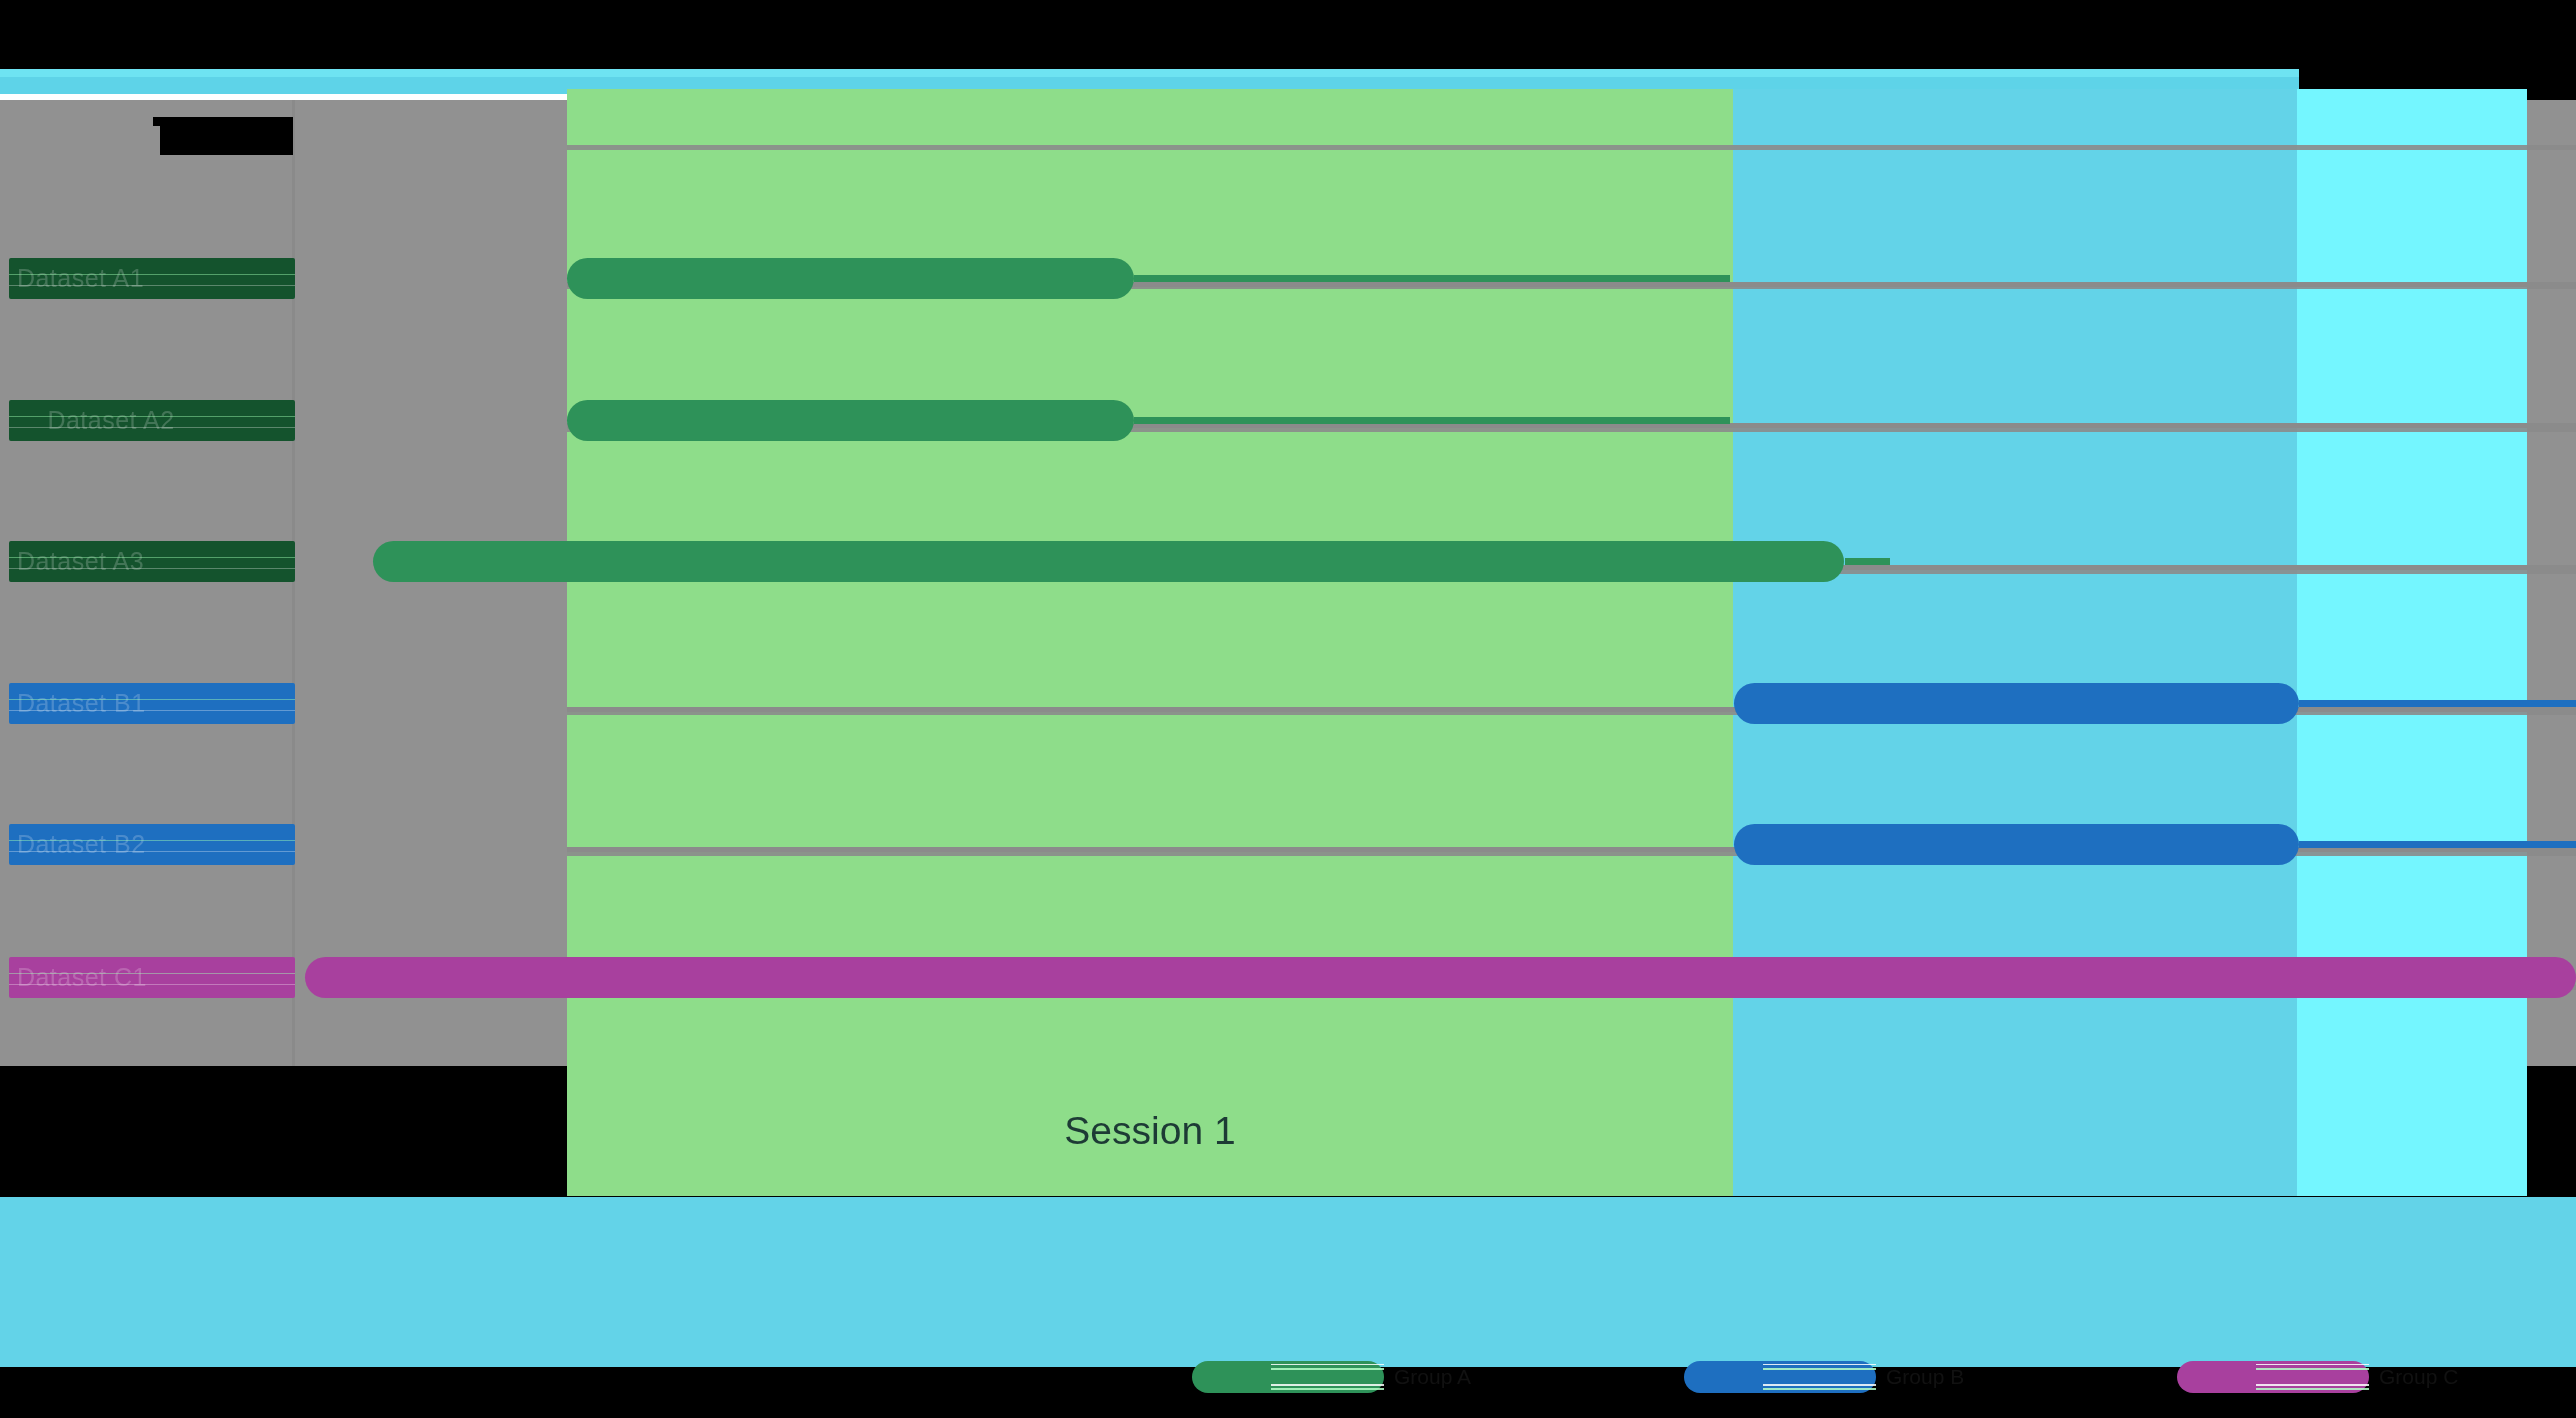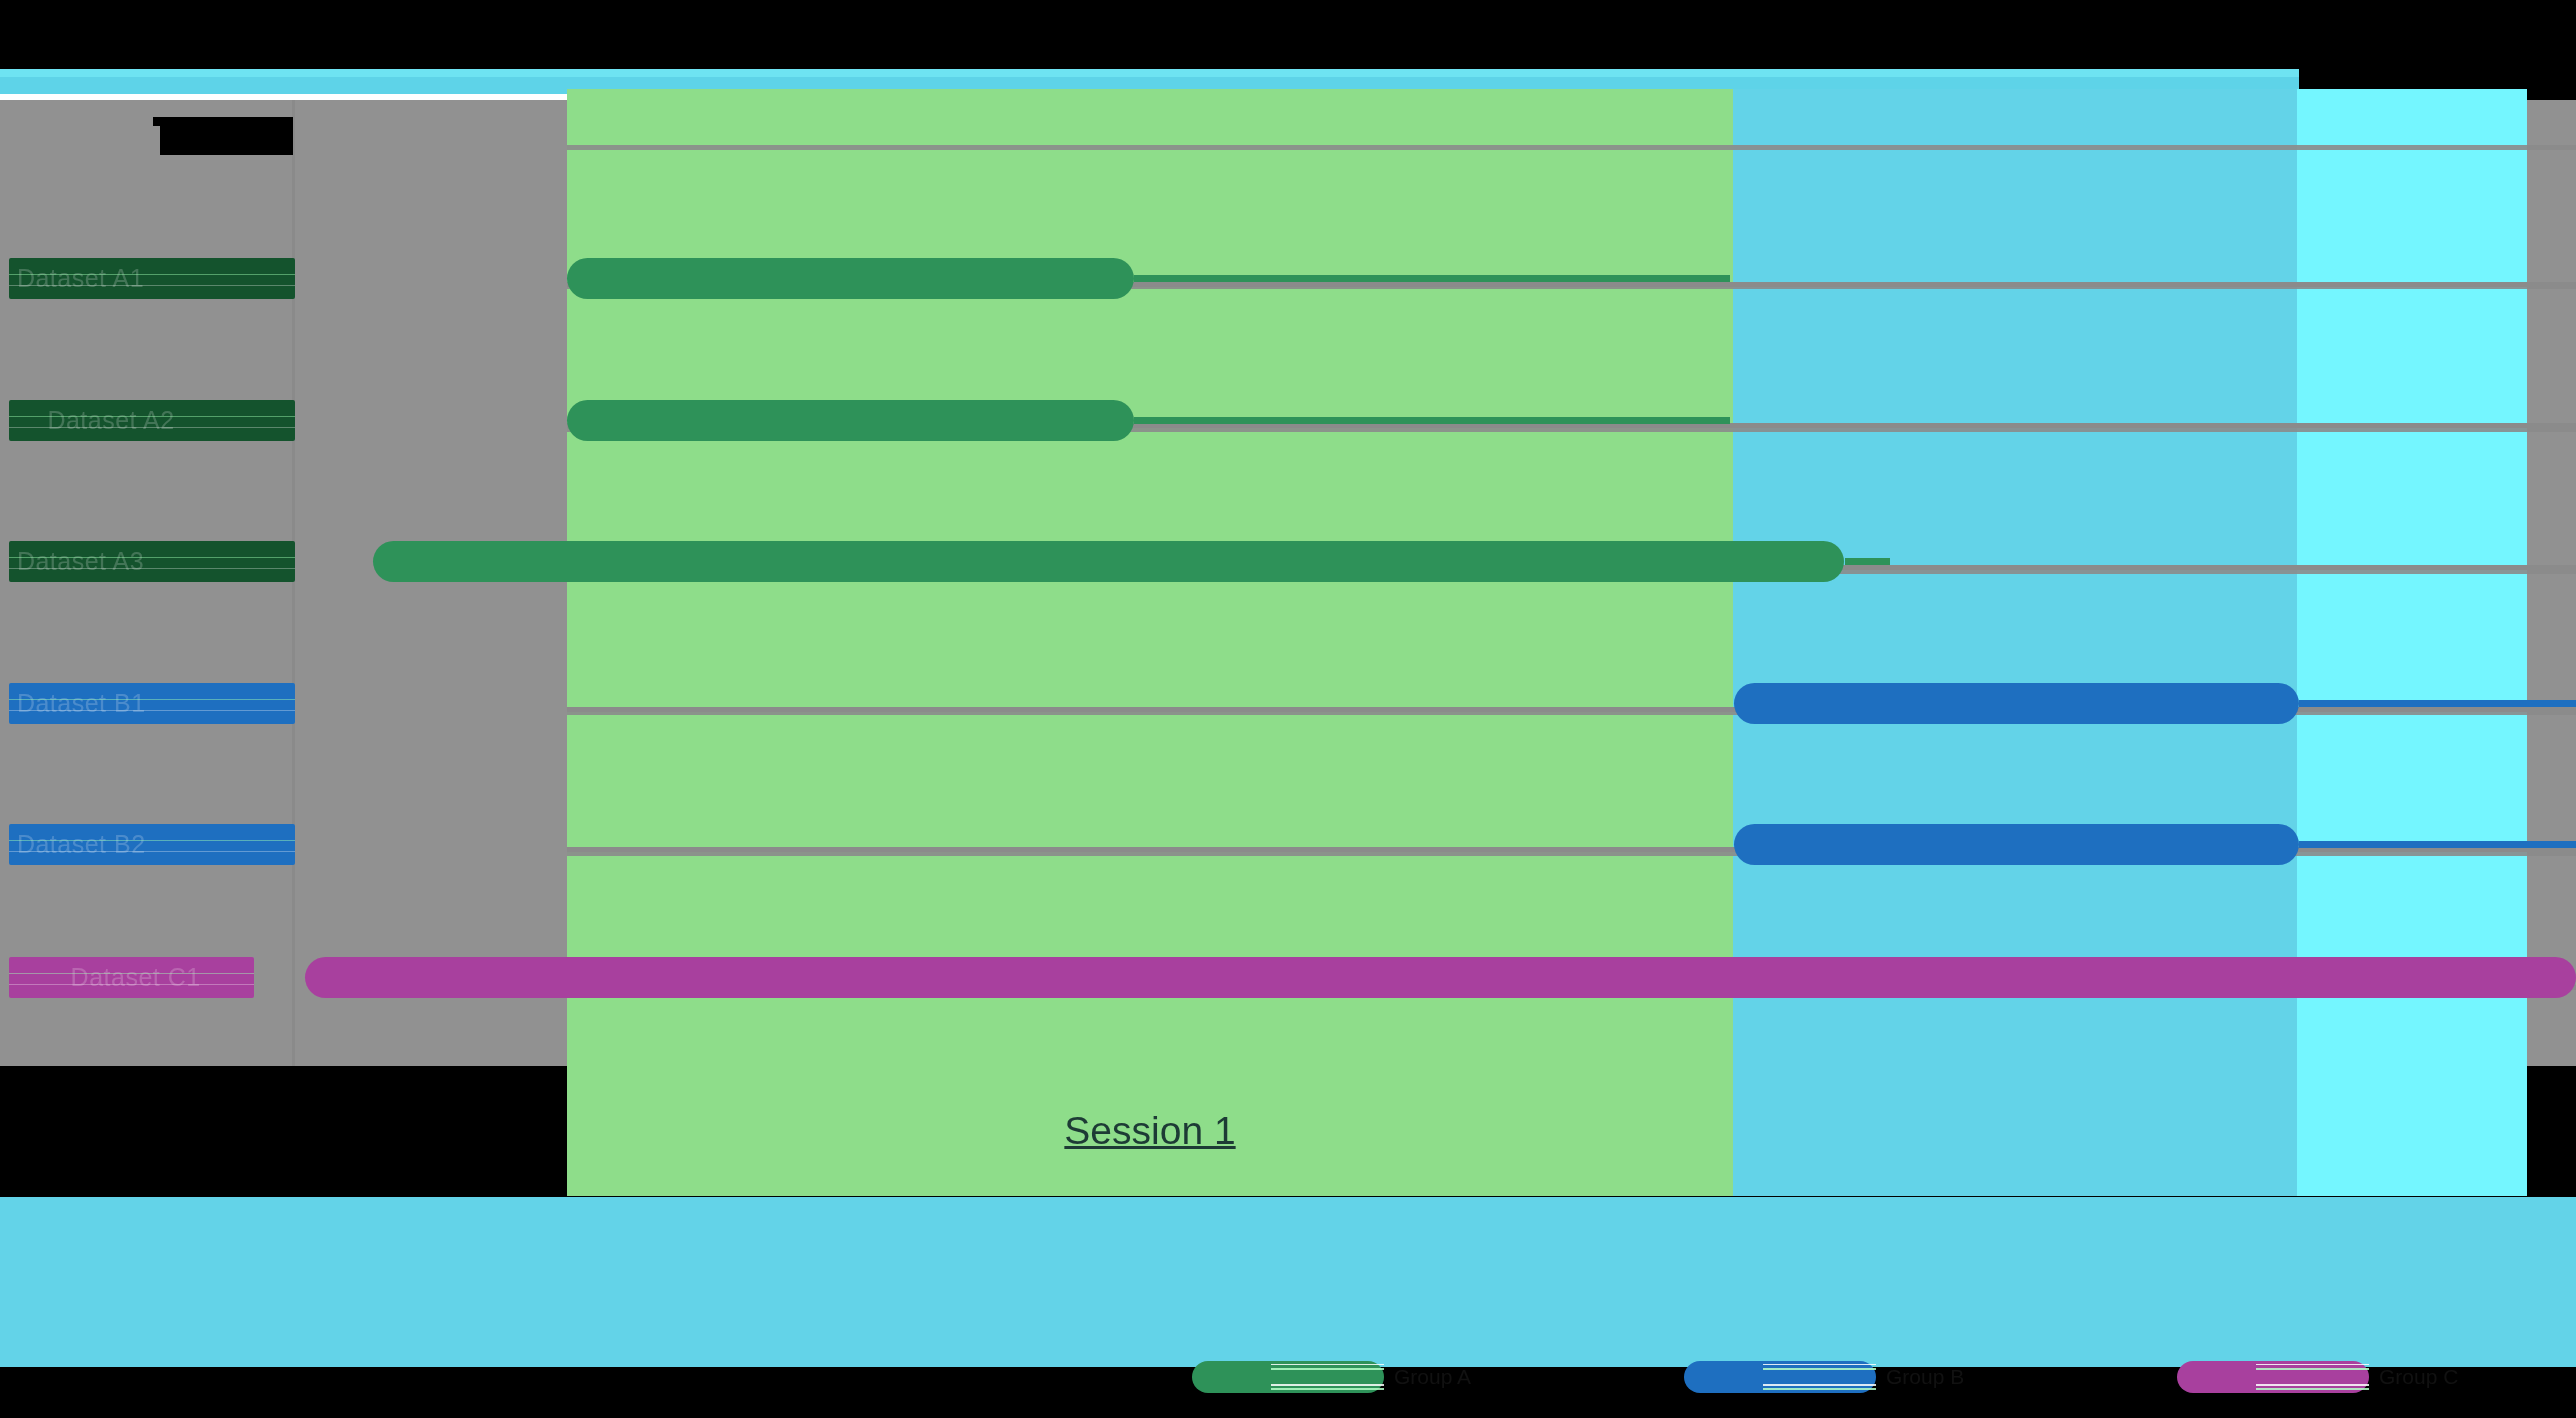--- a/index.html
+++ b/index.html
@@ -107,21 +107,21 @@
     background:#000000;
   }
   .header-redaction .nub{
     position:absolute; left:-7.5px; top:0; width:11.3px; height:9.4px; background:#000;
   }
 
   
   .session-caption{
     position:absolute; top:1066px; height:130px;
     display:flex; align-items:center; justify-content:center;
-    font-size:39px; color:#1d3b35;text-decoration:underline;
+    font-size:39px; color:#1d3b35;
   }
   .session-caption.s1{ left:567px;  width:1166px; }
   .session-caption.s2{ left:1733px; width:564px;  }
 
   
   .bottom-strip{
     position:absolute; left:0; top:1197px; width:2576px; height:171px;
     background:#63D3E8;
   }
 
@@ -207,21 +207,21 @@
   <div class="bar-tail blue" style="left:2299px; top:841px; width:277px;"></div>
   <div class="bar blue" style="left:1734px; top:824px; width:565px;"></div>
 
   <div class="bar magenta" style="left:305px; top:957px; width:2271px;"></div>
 
   <div class="label-chip green" style="top:258px;  width:286px;">Dataset A1</div>
   <div class="label-chip green" style="top:400px;  width:286px;padding-left:38px;">Dataset A2</div>
   <div class="label-chip green" style="top:541px;  width:286px;">Dataset A3</div>
   <div class="label-chip blue" style="top:683px;  width:286px;">Dataset B1</div>
   <div class="label-chip blue" style="top:824px;  width:286px;">Dataset B2</div>
-  <div class="label-chip magenta" style="top:957px; width:245px;text-align:center;">Dataset C1</div>
+  <div class="label-chip magenta" style="top:957px; width:286px;">Dataset C1</div>
 
   <div class="header-redaction">
     <span class="nub"></span>
   </div>
 
   <div class="session-caption s1">Session 1</div>
 
   <div class="bottom-strip"></div>
 
   <div class="bottom-letterbox"></div>

